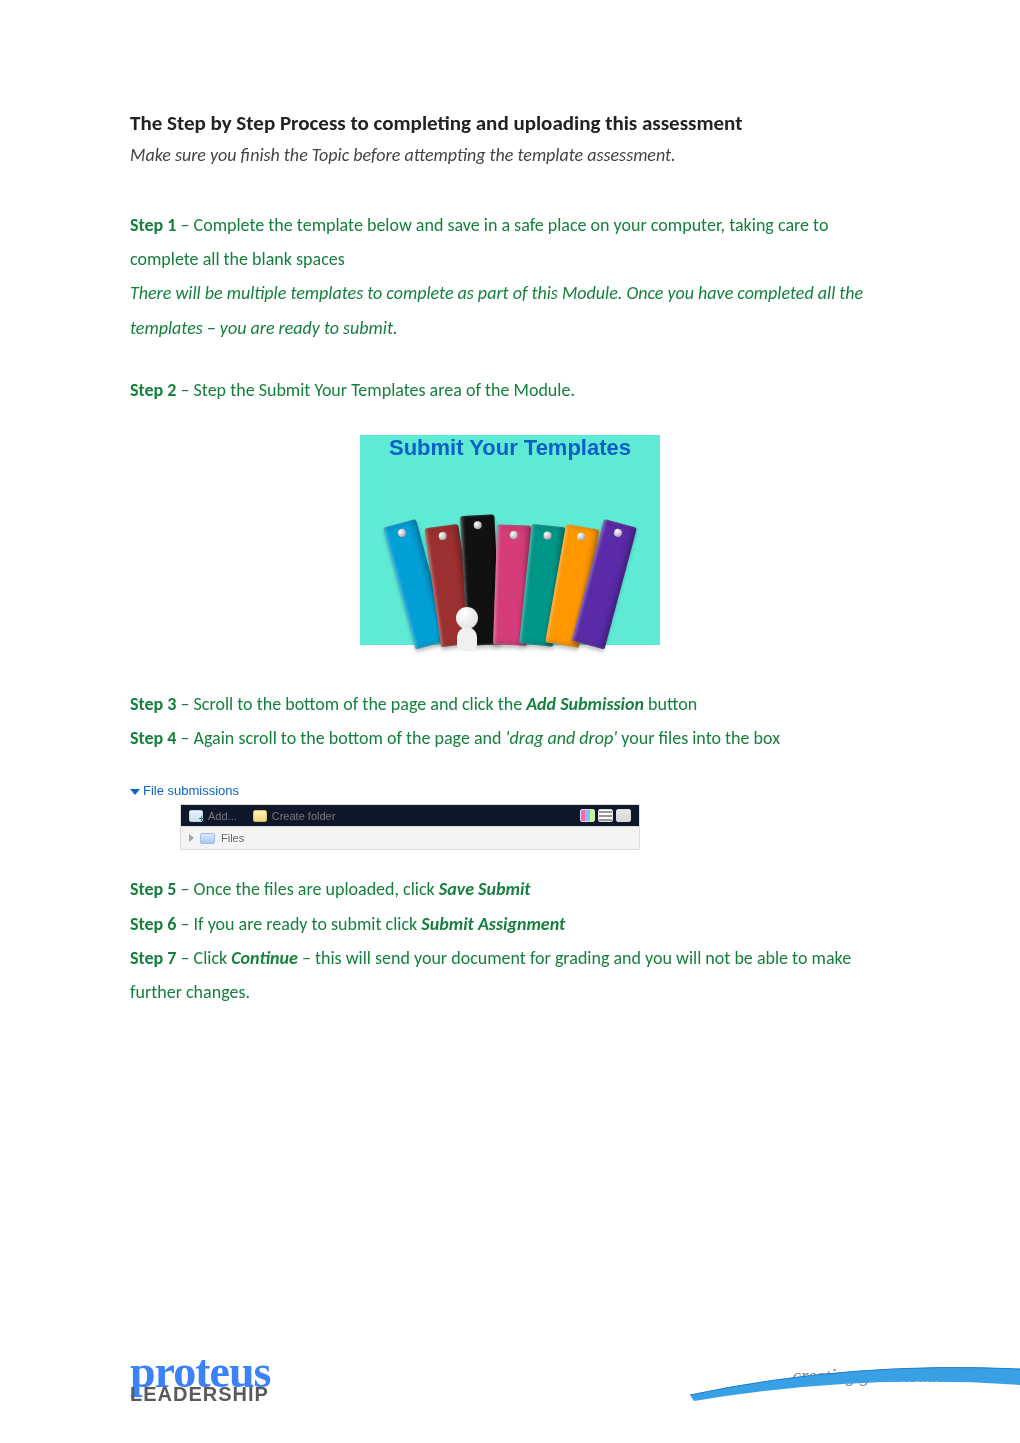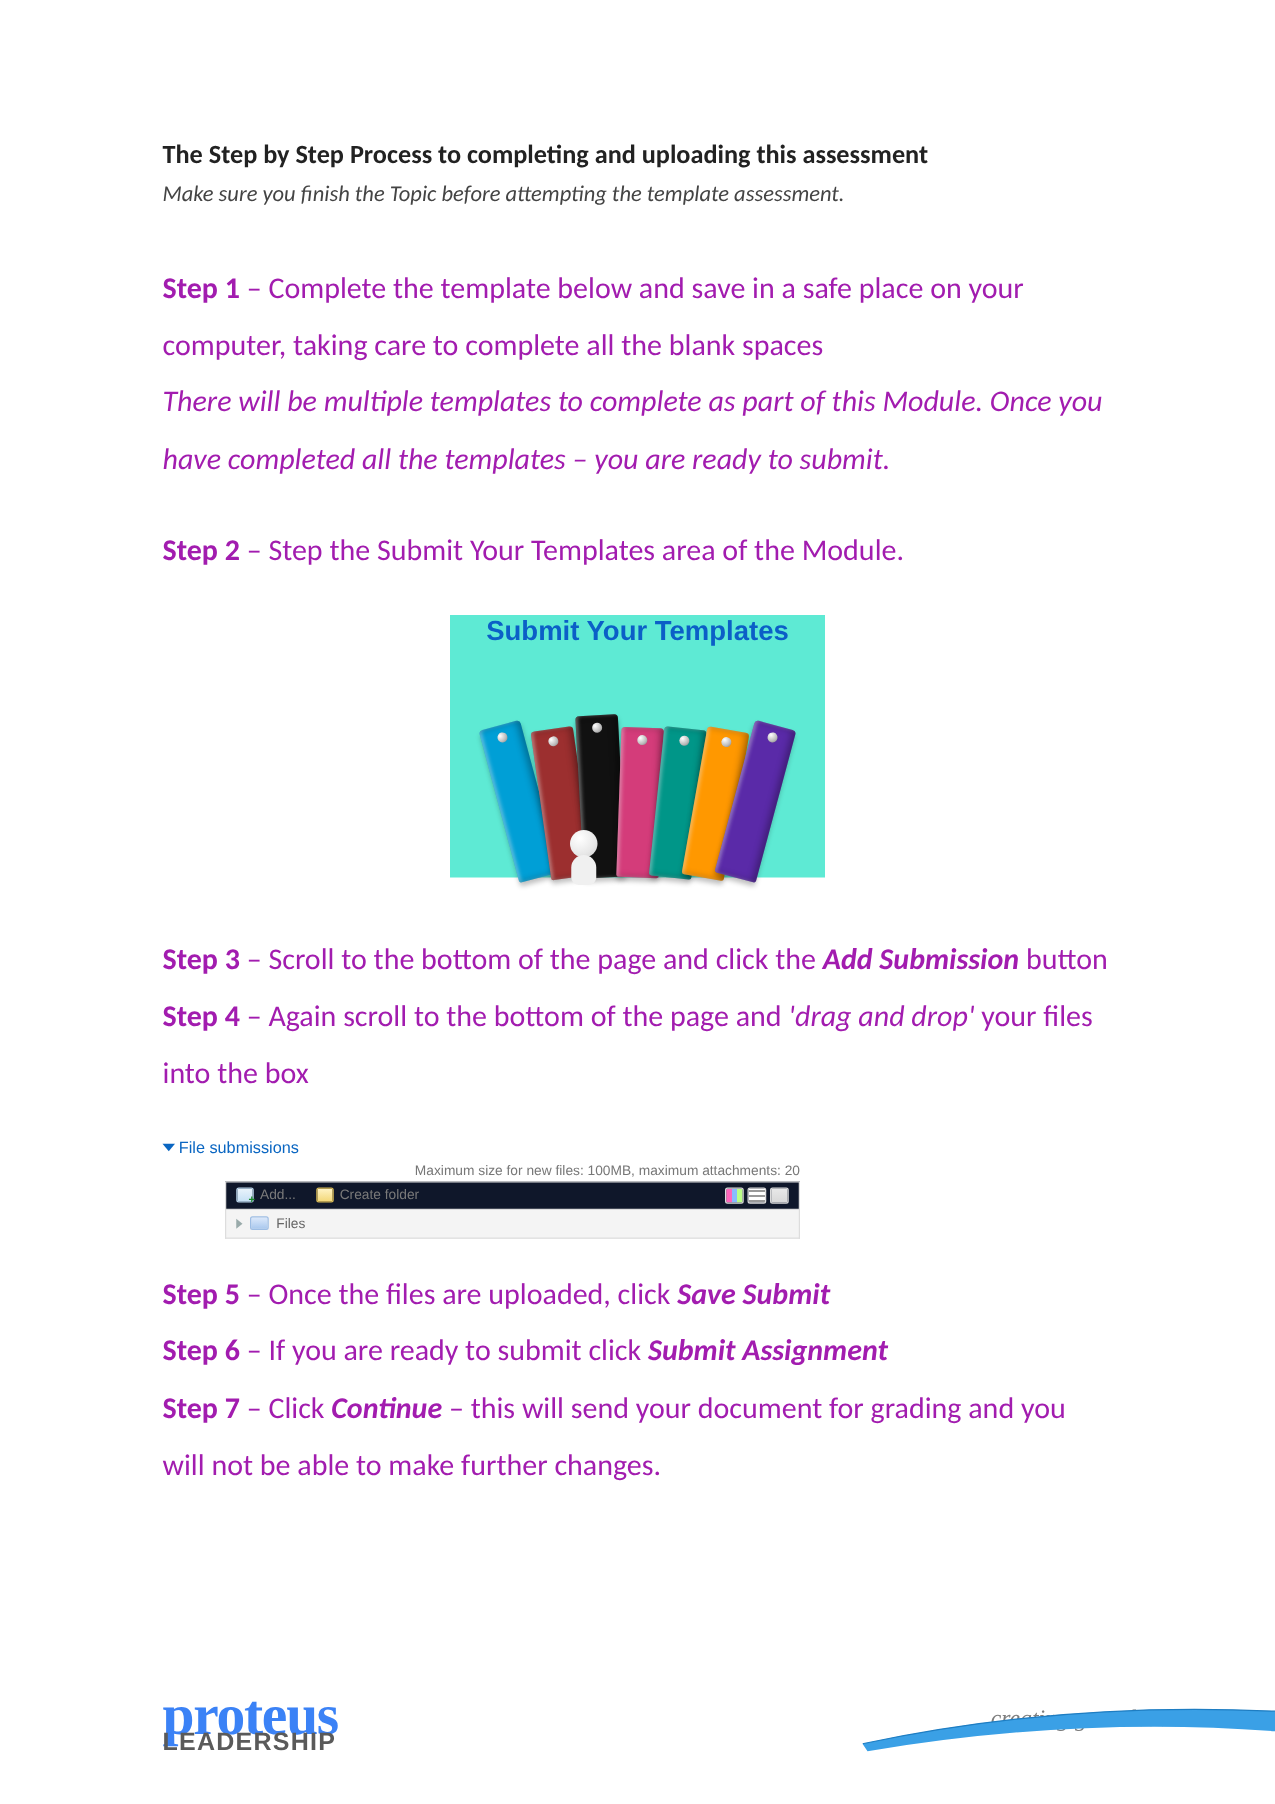--- a/index.html
+++ b/index.html
@@ -22,22 +22,22 @@
       color: #222;
       margin-bottom: 8px;
     }
     .subtitle {
       font-size: 18px;
       font-style: italic;
       color: #444;
       margin-bottom: 42px;
     }
     .step-block {
-      font-size: 24px;
-      color: #a21caf;
+      font-size: 18px;
+      color: #15803d;
       line-height: 1.9;
       margin-bottom: 28px;
     }
     .step-label {
       font-weight: bold;
     }
     .italic {
       font-style: italic;
     }
     .bold-italic {
@@ -298,21 +298,20 @@
   <p>
     <span class="step-label">Step 4</span><span> – Again scroll to the bottom of the page and </span><span class="italic">'drag and drop'</span><span> your files into the box</span>
   </p>
 </div>
 
 <div class="file-sub-wrap">
   <div class="file-sub">
     <div class="fs-header">
       <span class="tri"></span><span>File submissions</span>
     </div>
-    <div class="maxsize">Maximum size for new files: 100MB, maximum attachments: 20</div>
     <div class="toolbar">
       <div class="toolbar-left">
         <span class="tb-item">
           <span class="mini-icon icon-add"></span>
           <span>Add...</span>
         </span>
         <span class="tb-item">
           <span class="mini-icon icon-folder"></span>
           <span>Create folder</span>
         </span>

